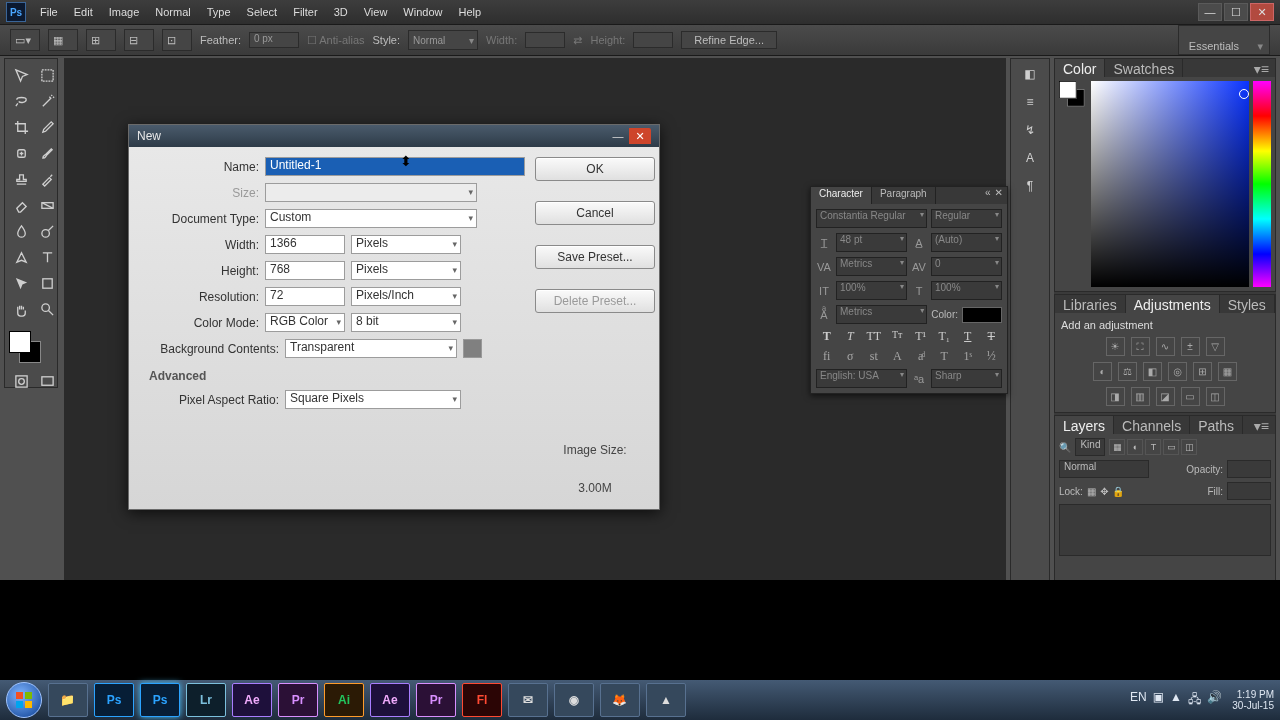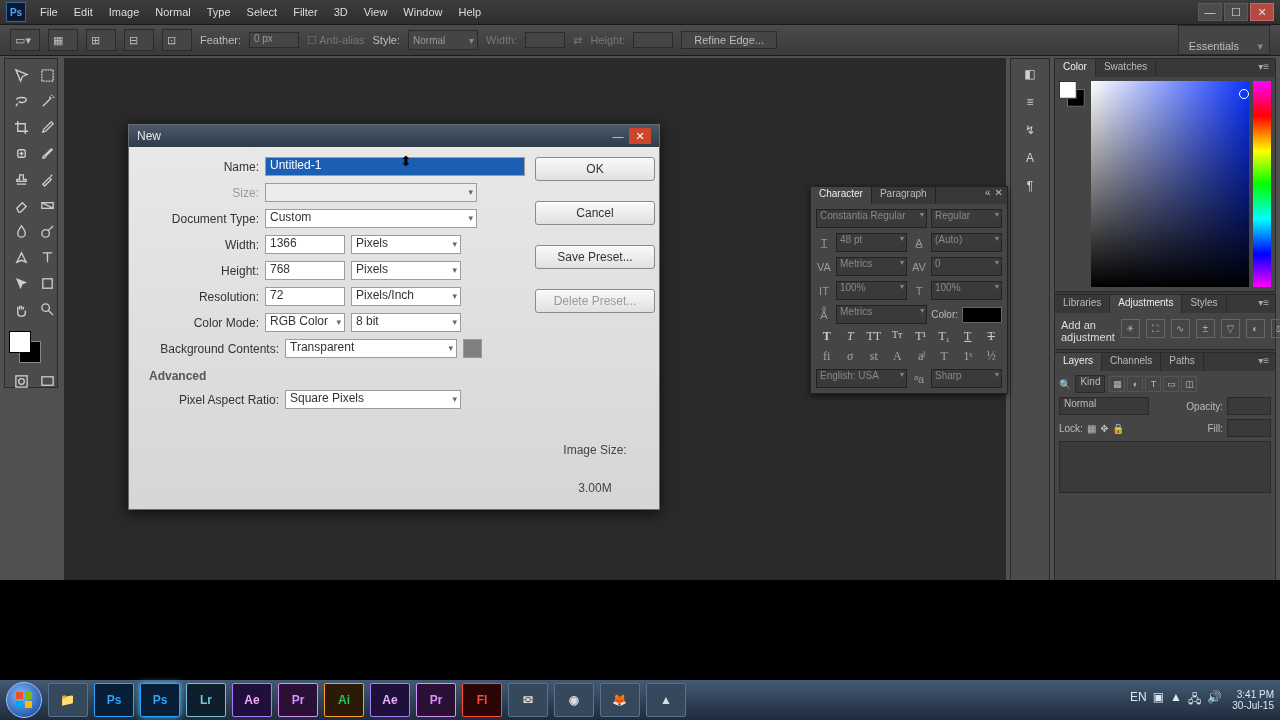--- a/index.html
+++ b/index.html
@@ -29,32 +29,32 @@
 .fg-bg{position:relative;width:32px;height:32px}
 .fg-sq{position:absolute;top:0;left:0;width:20px;height:20px;background:#fff;border:1px solid #000}
 .bg-sq{position:absolute;bottom:0;right:0;width:20px;height:20px;background:#000;border:1px solid #888}
 .canvas{flex:1;background:#2a2a2a;margin:4px 2px;position:relative}
 
 .rail{width:30px;background:#4b4b4b;border:1px solid #2a2a2a;margin:4px 2px;display:flex;flex-direction:column;gap:10px;padding:6px 4px;align-items:center}
 .rail-i{width:18px;height:18px;color:#cfcfcf;display:flex;align-items:center;justify-content:center;font-size:12px}
 
 .rightcol{width:222px;background:#3a3a3a;display:flex;flex-direction:column;margin:4px 4px 4px 2px;gap:2px}
 .panel{background:#454545;border:1px solid #2a2a2a}
-.tabrow{display:flex;background:#383838;height:18px;font-size:10px;color:#bbb}
+.tabrow{display:flex;background:#383838;height:18px;font-size:14px;color:#bbb}
 .tab{padding:2px 8px;border-right:1px solid #2a2a2a}
 .tab.active{background:#454545;color:#eee}
 .tab-flyout{margin-left:auto;padding:2px 6px;color:#aaa}
 
 .color-body{height:206px;display:flex;padding:4px;gap:4px}
 .mini-fgbg{width:28px}
 .color-field{flex:1;position:relative;background:linear-gradient(to top,#000 0%,rgba(0,0,0,0) 100%),linear-gradient(to right,#fff 0%,#0a33ff 100%)}
 .field-cursor{position:absolute;top:8px;right:0px;width:8px;height:8px;border:1px solid #fff;border-radius:50%}
 .hue{width:18px;background:linear-gradient(to top,#f0f 0%,#00f 16%,#0ff 33%,#0f0 50%,#ff0 66%,#f00 83%,#f0f 100%)}
 
-.adj-body{padding:6px;color:#ddd;display:flex;flex-direction:row;gap:6px}
+.adj-body{padding:6px;color:#ddd;display:flex;flex-direction:column;gap:6px}
 .icon-row{display:flex;gap:6px;justify-content:center}
 .adj-i{width:17px;height:17px;border:1px solid #666;display:flex;align-items:center;justify-content:center;color:#aaa;font-size:10px}
 
 .layers-body{padding:4px;color:#bbb;font-size:10px}
 .search-row{display:flex;align-items:center;gap:4px;margin-bottom:4px}
 .lyr-sel{background:#3a3a3a;border:1px solid #2a2a2a;padding:0 4px;height:16px;flex-shrink:0}
 .lyr-icons{display:flex;gap:2px}
 .lyr-icons span{width:14px;height:14px;border:1px solid #555;display:flex;align-items:center;justify-content:center;font-size:9px}
 .layers-canvas{height:50px;background:#3a3a3a;border:1px solid #2a2a2a}
 
@@ -545,17 +545,17 @@
   <div class="tb-app generic-ic">▲</div>
   <div class="tray">
     <div class="tray-icons">
       <span>EN</span>
       <span>▣</span>
       <span>▲</span>
       <span>🖧</span>
       <span>🔊</span>
     </div>
     <div>
-      <div>3:41 PM</div>
+      <div>1:19 PM</div>
       <div>30-Jul-15</div>
     </div>
   </div>
 </div>
 
 </body></html>

